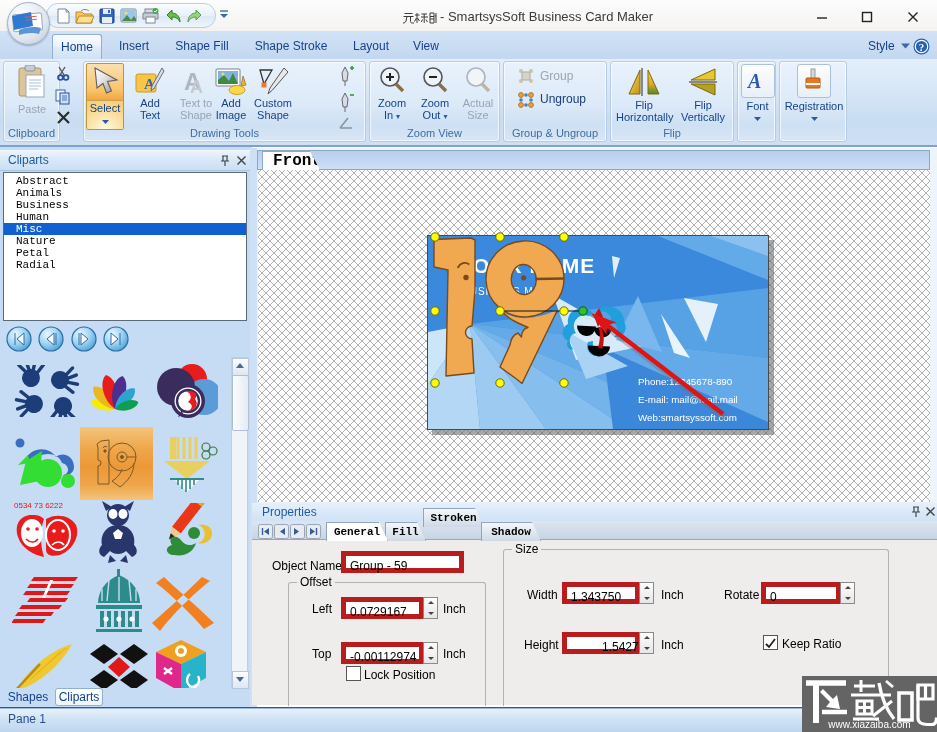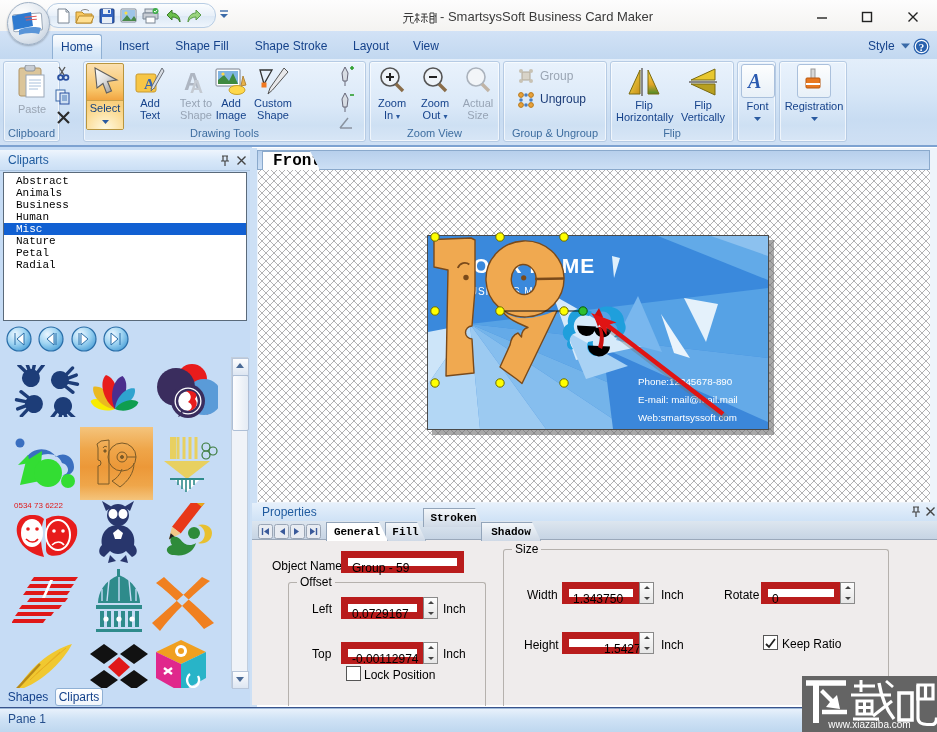--- a/index.html
+++ b/index.html
@@ -39,21 +39,21 @@
 #cpaper{left:258px;top:170px;width:672px;height:332px;
 background-image:repeating-linear-gradient(45deg,#b2b2b4 0,#b2b2b4 1px,transparent 1px,transparent 5.66px),repeating-linear-gradient(-45deg,#b2b2b4 0,#b2b2b4 1px,transparent 1px,transparent 5.66px);
 background-color:#fefefe;}
 
 #props{left:252px;top:503px;width:685px;height:202px;background:#efecec;}
 #props-head{left:252px;top:503px;width:685px;height:18px;background:linear-gradient(#e6f0fb,#cfe2f6);}
 #props-head span{position:absolute;left:10px;top:2px;font-size:12px;color:#1e5a9e;}
 #props-tabstrip{left:252px;top:521px;width:685px;height:19px;background:linear-gradient(#dde6ef,#c6d4e4);border-bottom:1px solid #9aa8ba;box-sizing:border-box;}
 .ptab{position:absolute;top:1px;height:18px;font-family:"Liberation Mono",monospace;font-weight:bold;font-size:11px;line-height:18px;text-align:center;color:#000;clip-path:polygon(0 0,calc(100% - 9px) 0,100% 100%,0 100%);border:1px solid #93a5ba;border-bottom:none;background:linear-gradient(#f4f7fa,#dde5ee 60%,#cfd9e6);}
 .ptab.active{background:#fff;z-index:3;}
-.field{position:absolute;background:#fff;border:7px solid #b91c1c;font-size:12px;padding:3px 0 0 4px;box-sizing:border-box;height:22px;}
+.field{position:absolute;background:#fff;border:5px solid #b91c1c;font-size:12px;padding:3px 0 0 4px;box-sizing:border-box;height:22px;}
 .spin{position:absolute;width:15px;height:22px;border:1px solid #8a8a8a;background:linear-gradient(#fdfdfd,#e6e6e6);box-sizing:border-box;}
 .spin:before,.spin:after{content:"";position:absolute;left:4px;border:3px solid transparent;}
 .spin:before{top:3px;border-bottom-color:#444;border-top-width:0;}
 .spin:after{bottom:3px;border-top-color:#444;border-bottom-width:0;}
 .lbl{position:absolute;font-size:12px;color:#000;}
 .gbox{position:absolute;border:1px solid #b5b1ad;border-radius:3px;}
 .gbox>span{position:absolute;top:-8px;left:8px;background:#efecec;padding:0 3px;font-size:12px;}
 .cb{position:absolute;width:15px;height:15px;background:#fff;border:1px solid #555;box-sizing:border-box;}
 #watermark{left:802px;top:676px;width:135px;height:56px;background:#15803d;z-index:90;filter:grayscale(1);}
 </style></head>

